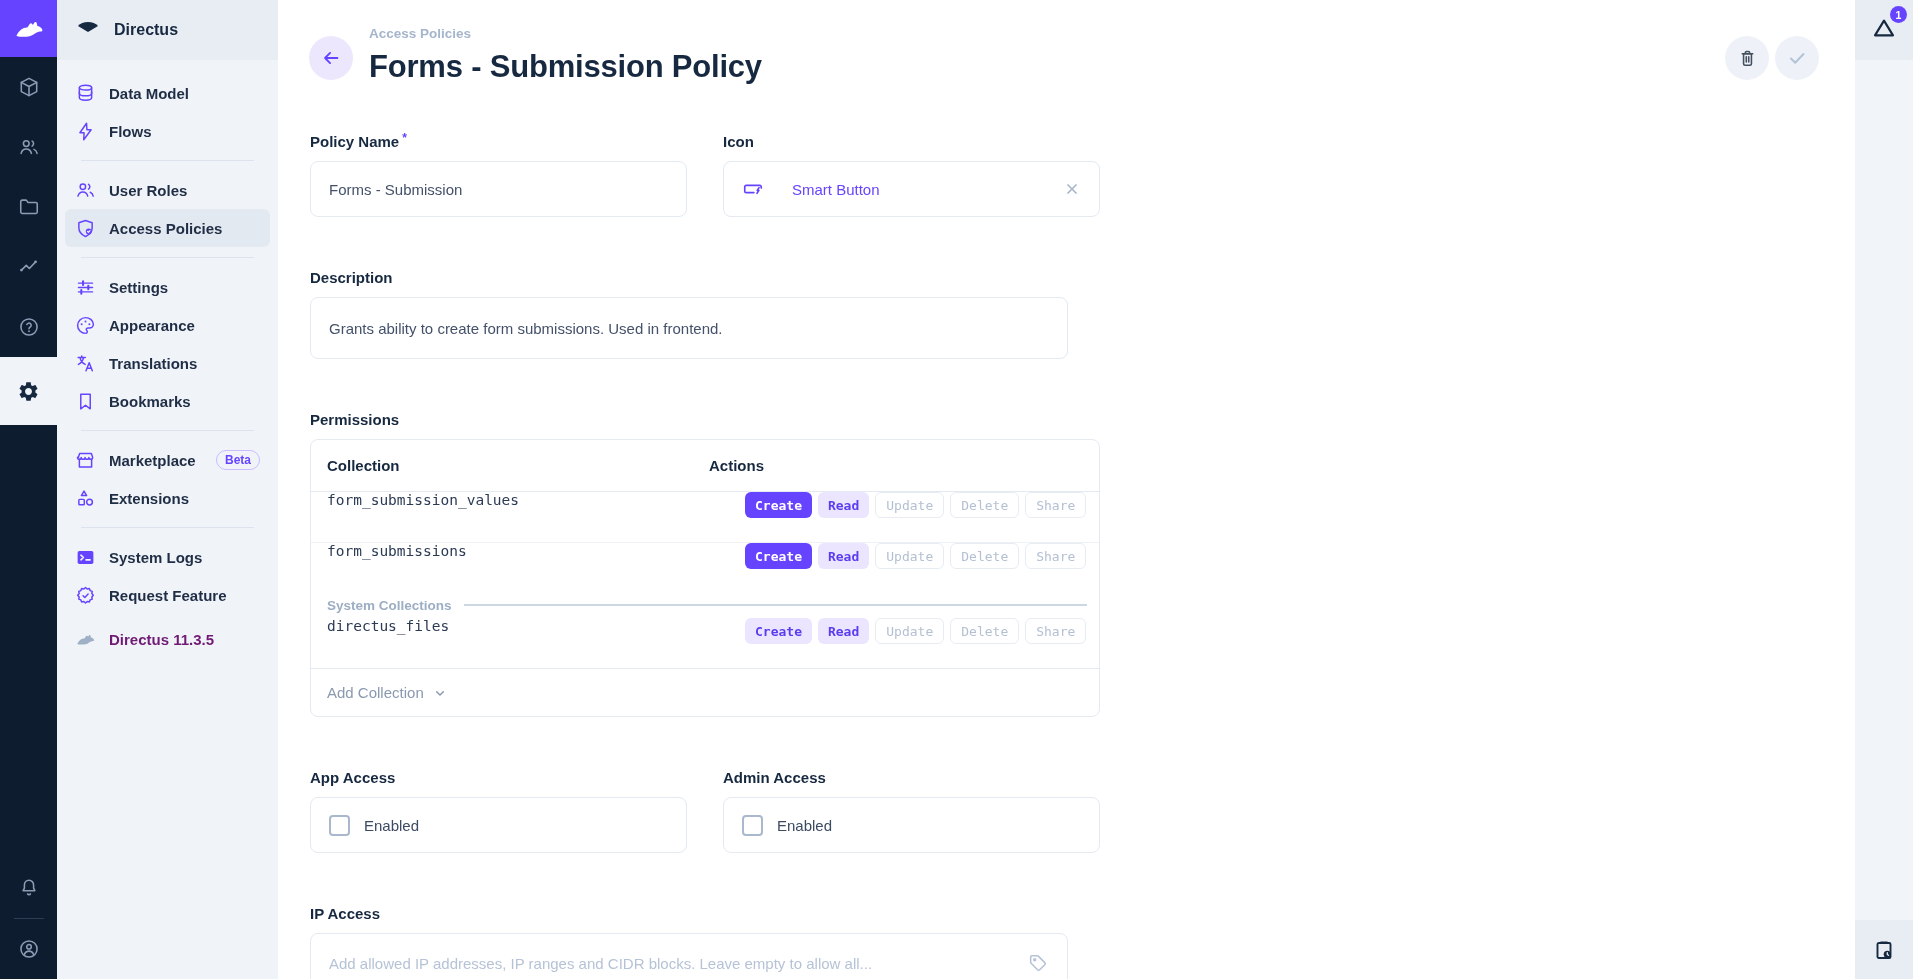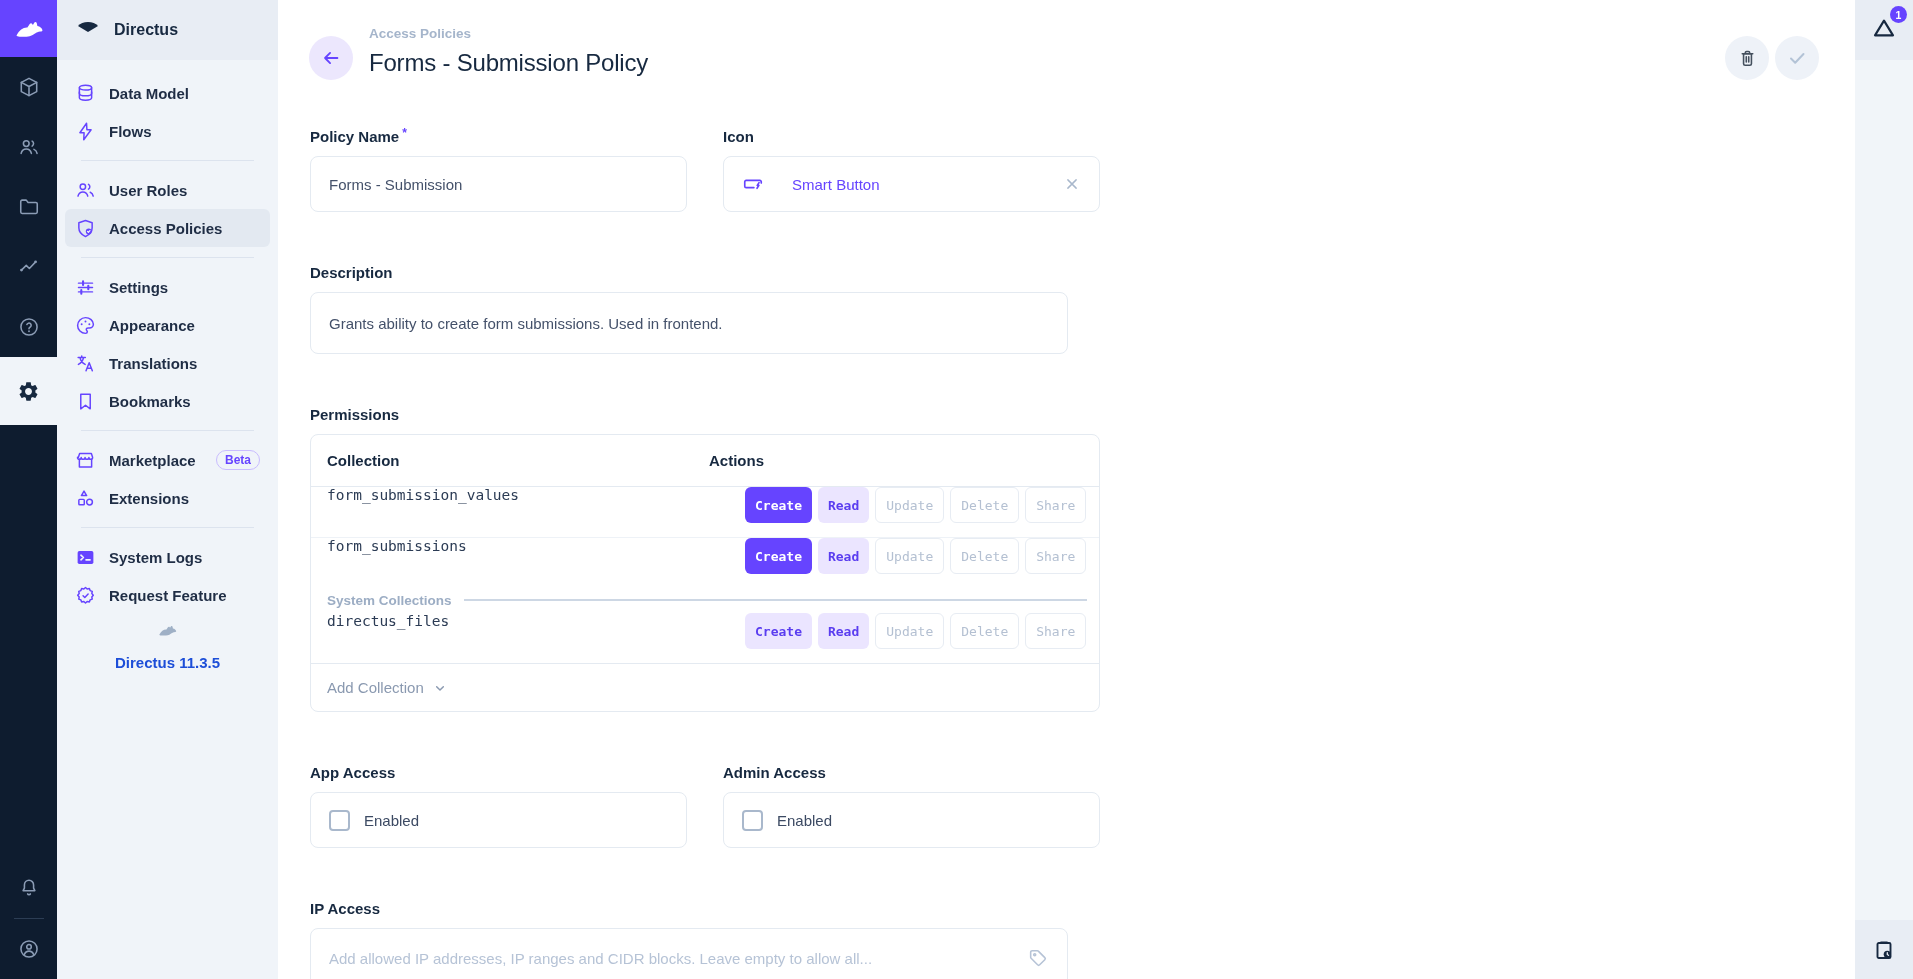--- a/index.html
+++ b/index.html
@@ -24,21 +24,21 @@
   .nav-sidebar { position:absolute; left:57px; top:0; bottom:0; width:221px;
     background:#f0f4f9; z-index:2; }
   .project-header { height:60px; background:#e8edf4; display:flex; align-items:center;
     gap:13px; padding:0 18px; color:#172940; }
   .project-name { font-size:16px; font-weight:700; }
   .nav-list { padding:14px 8px 0 8px; }
   .nav-item { height:38px; display:flex; align-items:center; gap:13px; padding:0 10px;
     border-radius:6px; color:#1f2d45; font-weight:600; font-size:15px; cursor:pointer; }
   .nav-item .icon { color:#6644ff; width:21px; flex:none; }
   .nav-item.selected { background:#e3e9f1; }
-  .nav-item.muted { color:#1d4ed8; margin-top:6px;flex-direction:column; }
+  .nav-item.muted { color:#701a75; margin-top:6px; }
   .nav-item.muted .icon { color:#9fb0c6; }
   .nav-divider { height:1px; background:#dce3ee; margin:10px 16px; }
   .beta-badge { margin-left:auto; font-size:12px; font-weight:600; color:#6644ff;
     border:1.5px solid #c9bcff; border-radius:10px; padding:1px 8px; line-height:16px; }
 
   
   .right-bar { position:absolute; right:0; top:0; bottom:0; width:58px; background:#f1f5f9; z-index:2; }
   .right-top { height:60px; background:#e8edf4; display:grid; place-items:center; }
   .right-bottom { position:absolute; bottom:0; left:0; right:0; height:59px;
     background:#e8edf4; display:grid; place-items:center; color:#172940; cursor:pointer; }
@@ -47,21 +47,21 @@
     background:#6644ff; border-radius:50%; color:#fff; font-size:10.5px; font-weight:700;
     display:grid; place-items:center; }
 
   
   .main { position:absolute; left:278px; right:58px; top:0; bottom:0; background:#fff; z-index:1; }
   .page-header { display:flex; align-items:flex-start; padding:26px 36px 0 31px; }
   .back-btn { width:44px; height:44px; border-radius:50%; background:#ece7fd; color:#6644ff;
     display:grid; place-items:center; margin-top:10px; cursor:pointer; flex:none; border:none; }
   .title-block { margin-left:16px; }
   .breadcrumb { font-size:13.5px; font-weight:600; color:#a5b5cb; margin-bottom:3px; }
-  .page-title { font-size:24px; font-weight:400; color:#172940; letter-spacing:-0.2px;margin-top:8px; }
+  .page-title { font-size:31px; font-weight:700; color:#172940; letter-spacing:-0.2px;margin-top:8px; }
   .header-actions { margin-left:auto; display:flex; gap:6px; margin-top:10px; }
   .action-circle { width:44px; height:44px; border-radius:50%; background:#eef2f8; border:none;
     display:grid; place-items:center; cursor:pointer; }
   .action-trash { color:#44505e; }
   .action-check { color:#b3c3d6; }
 
   .form { padding:48px 0 0 32px; width:790px; }
   .field-group { margin-bottom:52px; }
   .grid2 { display:grid; grid-template-columns:377px 377px; column-gap:36px; margin-bottom:52px; }
   .field-label { font-size:15px; font-weight:700; color:#172940; margin-bottom:11px;
@@ -79,21 +79,21 @@
   .perm-table { width:790px; border:1.5px solid #e4eaf1; border-radius:8px; overflow:hidden; }
   .perm-head { display:flex; align-items:center; height:52px; padding:0 16px;
     border-bottom:1.5px solid #e4eaf1; font-size:15px; font-weight:700; color:#172940; }
   .col-collection { width:382px; flex:none; }
   .perm-row { display:flex; align-items:flex-start; height:50px; padding:0 16px;gap:36px; }
   .perm-row.bt { border-top:1px solid #eef2f7; }
   .collection-name { width:382px; flex:none; font-family:"DejaVu Sans Mono","Liberation Mono",monospace;
     font-size:14.5px; color:#2b3b54; }
   .chips { display:flex; gap:6px; align-items:center; }
   .chip { font-family:"DejaVu Sans Mono","Liberation Mono",monospace; font-size:13px;
-    height:36px; padding:0 10px; border-radius:6px; display:flex; align-items:center; cursor:pointer; }
+    height:26px; padding:0 10px; border-radius:6px; display:flex; align-items:center; cursor:pointer; }
   .chip-solid { background:#6644ff; color:#fff; font-weight:700; }
   .chip-light { background:#ebe5ff; color:#5a3df0; font-weight:700; }
   .chip-outline { background:#fff; border:1.5px solid #e7ecf3; color:#b4c0d2; }
   .row-close { margin-left:auto; color:#a9b8cc; background:none; border:none; cursor:pointer; display:grid; place-items:center; }
   .sys-divider { display:flex; align-items:center; gap:12px; height:26px; padding:0 12px 0 16px; }
   .sys-divider .lbl { font-size:13.5px; font-weight:600; color:#9cadc4; flex:none; }
   .sys-divider .line { flex:1; height:1.5px; background:#cdd7e4; }
   .perm-footer { display:flex; align-items:center; gap:8px; height:48px; padding:0 16px;
     border-top:1.5px solid #e4eaf1; color:#8a99b0; font-size:15px; cursor:pointer; }
   .perm-footer .icon { color:#8a99b0; }

